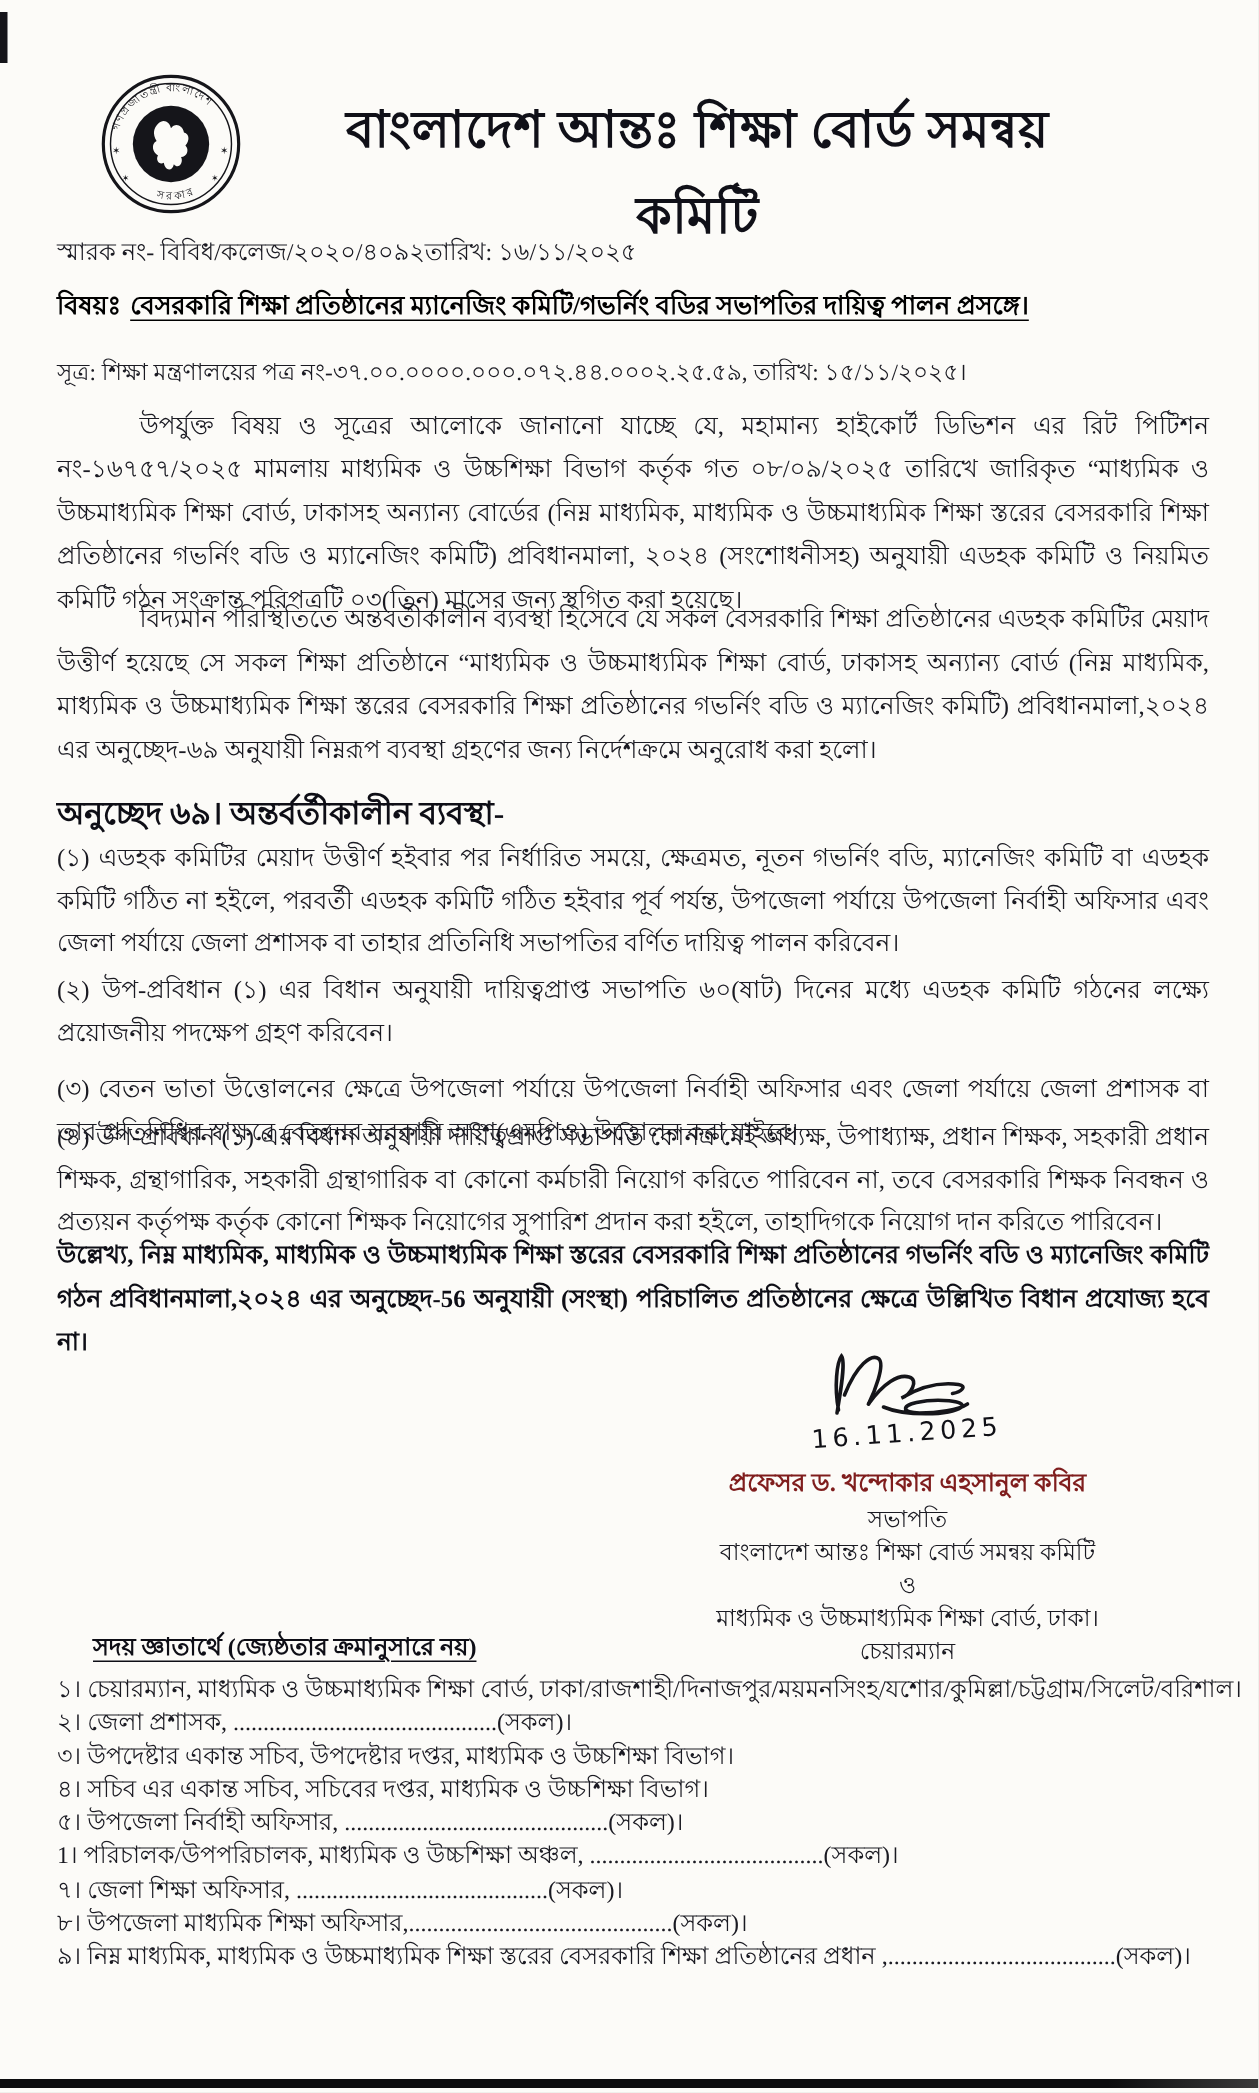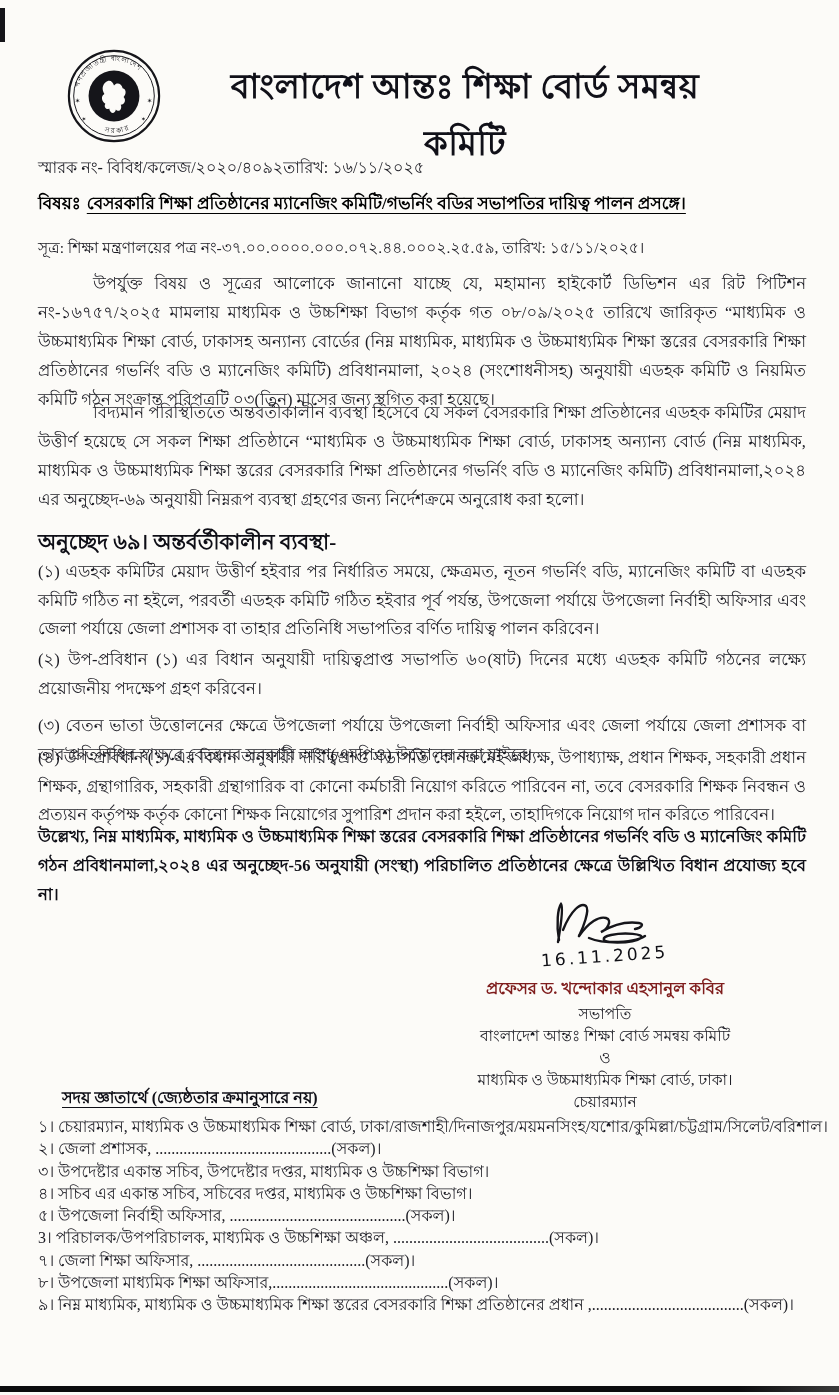--- a/index.html
+++ b/index.html
@@ -131,21 +131,21 @@
   </div>
 
   <div class="dist-heading">সদয় জ্ঞাতার্থে (জ্যেষ্ঠতার ক্রমানুসারে নয়)</div>
 
   <div class="dist-list">
     <div class="dist-item">১। চেয়ারম্যান, মাধ্যমিক ও উচ্চমাধ্যমিক শিক্ষা বোর্ড, ঢাকা/রাজশাহী/দিনাজপুর/ময়মনসিংহ/যশোর/কুমিল্লা/চট্টগ্রাম/সিলেট/বরিশাল।</div>
     <div class="dist-item">২। জেলা প্রশাসক, ............................................(সকল)।</div>
     <div class="dist-item">৩। উপদেষ্টার একান্ত সচিব, উপদেষ্টার দপ্তর, মাধ্যমিক ও উচ্চশিক্ষা বিভাগ।</div>
     <div class="dist-item">৪। সচিব এর একান্ত সচিব, সচিবের দপ্তর, মাধ্যমিক ও উচ্চশিক্ষা বিভাগ।</div>
     <div class="dist-item">৫। উপজেলা নির্বাহী অফিসার, ............................................(সকল)।</div>
-    <div class="dist-item">3। পরিচালক/উপপরিচালক, মাধ্যমিক ও উচ্চশিক্ষা অঞ্চল, .......................................(সকল)।</div>
+    <div class="dist-item">1। পরিচালক/উপপরিচালক, মাধ্যমিক ও উচ্চশিক্ষা অঞ্চল, .......................................(সকল)।</div>
     <div class="dist-item">৭। জেলা শিক্ষা অফিসার, ..........................................(সকল)।</div>
     <div class="dist-item">৮। উপজেলা মাধ্যমিক শিক্ষা অফিসার,............................................(সকল)।</div>
     <div class="dist-item">৯। নিম্ন মাধ্যমিক, মাধ্যমিক ও উচ্চমাধ্যমিক শিক্ষা স্তরের বেসরকারি শিক্ষা প্রতিষ্ঠানের প্রধান ,......................................(সকল)।</div>
   </div>
 
   <div class="bottom-bar"></div>
 
 </div>
 
 </body></html>

